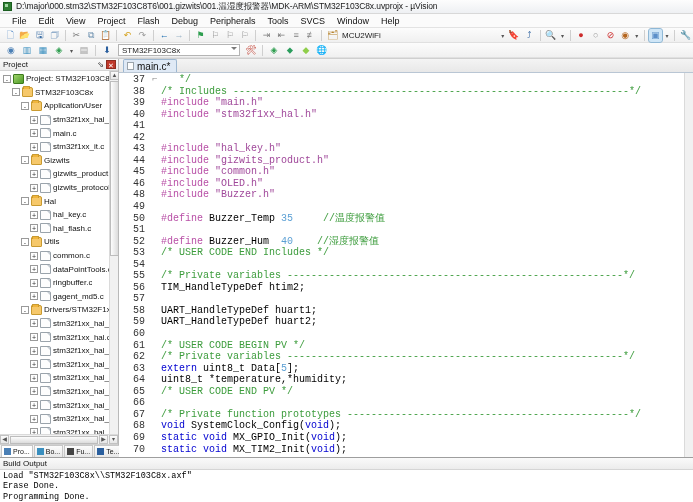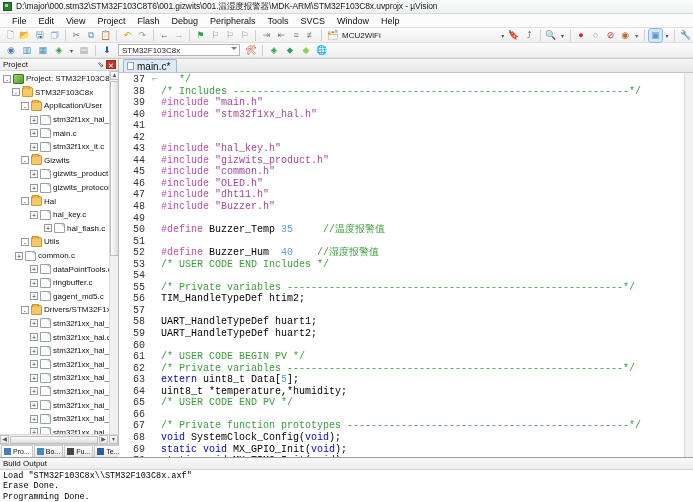--- a/index.html
+++ b/index.html
@@ -602,31 +602,31 @@
           <div class="tree-row" style="padding-left: 21px;">
             <span class="expander">-</span>
             <span class="ico ico-folder"></span>
             <span class="tree-label">Hal</span>
           </div>
           <div class="tree-row" style="padding-left: 30px;">
             <span class="expander">+</span>
             <span class="ico ico-file"></span>
             <span class="tree-label">hal_key.c</span>
           </div>
-          <div class="tree-row" style="padding-left: 44px;">
+          <div class="tree-row" style="padding-left: 30px;">
             <span class="expander">+</span>
             <span class="ico ico-file"></span>
             <span class="tree-label">hal_flash.c</span>
           </div>
           <div class="tree-row" style="padding-left: 21px;">
             <span class="expander">-</span>
             <span class="ico ico-folder"></span>
             <span class="tree-label">Utils</span>
           </div>
-          <div class="tree-row" style="padding-left: 15px;">
+          <div class="tree-row" style="padding-left: 30px;">
             <span class="expander">+</span>
             <span class="ico ico-file"></span>
             <span class="tree-label">common.c</span>
           </div>
           <div class="tree-row" style="padding-left: 30px;">
             <span class="expander">+</span>
             <span class="ico ico-file"></span>
             <span class="tree-label">dataPointTools.c</span>
           </div>
           <div class="tree-row" style="padding-left: 30px;">
@@ -728,21 +728,20 @@
             <div class="cl"><span class="lno">37</span><span class="gutter-mark">⌐</span><span class="ctext"><span>   </span><span class="c-comment">*/</span></span></div>
             <div class="cl"><span class="lno">38</span><span class="gutter-mark"></span><span class="ctext"><span class="c-comment">/* Includes ------------------------------------------------------------------*/</span></span></div>
             <div class="cl"><span class="lno">39</span><span class="gutter-mark"></span><span class="ctext"><span class="c-pp">#include </span><span class="c-str">"main.h"</span></span></div>
             <div class="cl"><span class="lno">40</span><span class="gutter-mark"></span><span class="ctext"><span class="c-pp">#include </span><span class="c-str">"stm32f1xx_hal.h"</span></span></div>
             <div class="cl"><span class="lno">41</span><span class="gutter-mark"></span><span class="ctext"></span></div>
             <div class="cl"><span class="lno">42</span><span class="gutter-mark"></span></div>
             <div class="cl"><span class="lno">43</span><span class="gutter-mark"></span><span class="ctext"><span class="c-pp">#include </span><span class="c-str">"hal_key.h"</span></span></div>
             <div class="cl"><span class="lno">44</span><span class="gutter-mark"></span><span class="ctext"><span class="c-pp">#include </span><span class="c-str">"gizwits_product.h"</span></span></div>
             <div class="cl"><span class="lno">45</span><span class="gutter-mark"></span><span class="ctext"><span class="c-pp">#include </span><span class="c-str">"common.h"</span></span></div>
             <div class="cl"><span class="lno">46</span><span class="gutter-mark"></span><span class="ctext"><span class="c-pp">#include </span><span class="c-str">"OLED.h"</span></span></div>
-            <div class="cl"><span class="lno">47</span><span class="gutter-mark"></span><span class="ctext"><span class="c-pp">#include </span><span class="c-str">"dht11.h"</span></span></div>
             <div class="cl"><span class="lno">48</span><span class="gutter-mark"></span><span class="ctext"><span class="c-pp">#include </span><span class="c-str">"Buzzer.h"</span></span></div>
             <div class="cl"><span class="lno">49</span><span class="gutter-mark"></span><span class="ctext"></span></div>
             <div class="cl"><span class="lno">50</span><span class="gutter-mark"></span><span class="ctext"><span class="c-pp">#define </span><span>Buzzer_Temp </span><span class="c-num">35</span><span>     </span><span class="c-comment">//温度报警值</span></span></div>
             <div class="cl"><span class="lno">51</span><span class="gutter-mark"></span><span class="ctext"></span></div>
             <div class="cl"><span class="lno">52</span><span class="gutter-mark"></span><span class="ctext"><span class="c-pp">#define </span><span>Buzzer_Hum  </span><span class="c-num">40</span><span>    </span><span class="c-comment">//湿度报警值</span></span></div>
             <div class="cl"><span class="lno">53</span><span class="gutter-mark"></span><span class="ctext"><span class="c-comment">/* USER CODE END Includes */</span></span></div>
             <div class="cl"><span class="lno">54</span><span class="gutter-mark"></span><span class="ctext"></span></div>
             <div class="cl"><span class="lno">55</span><span class="gutter-mark"></span><span class="ctext"><span class="c-comment">/* Private variables --------------------------------------------------------*/</span></span></div>
             <div class="cl"><span class="lno">56</span><span class="gutter-mark"></span><span class="ctext"><span>TIM_HandleTypeDef htim2;</span></span></div>
             <div class="cl"><span class="lno">57</span><span class="gutter-mark"></span><span class="ctext"></span></div>

